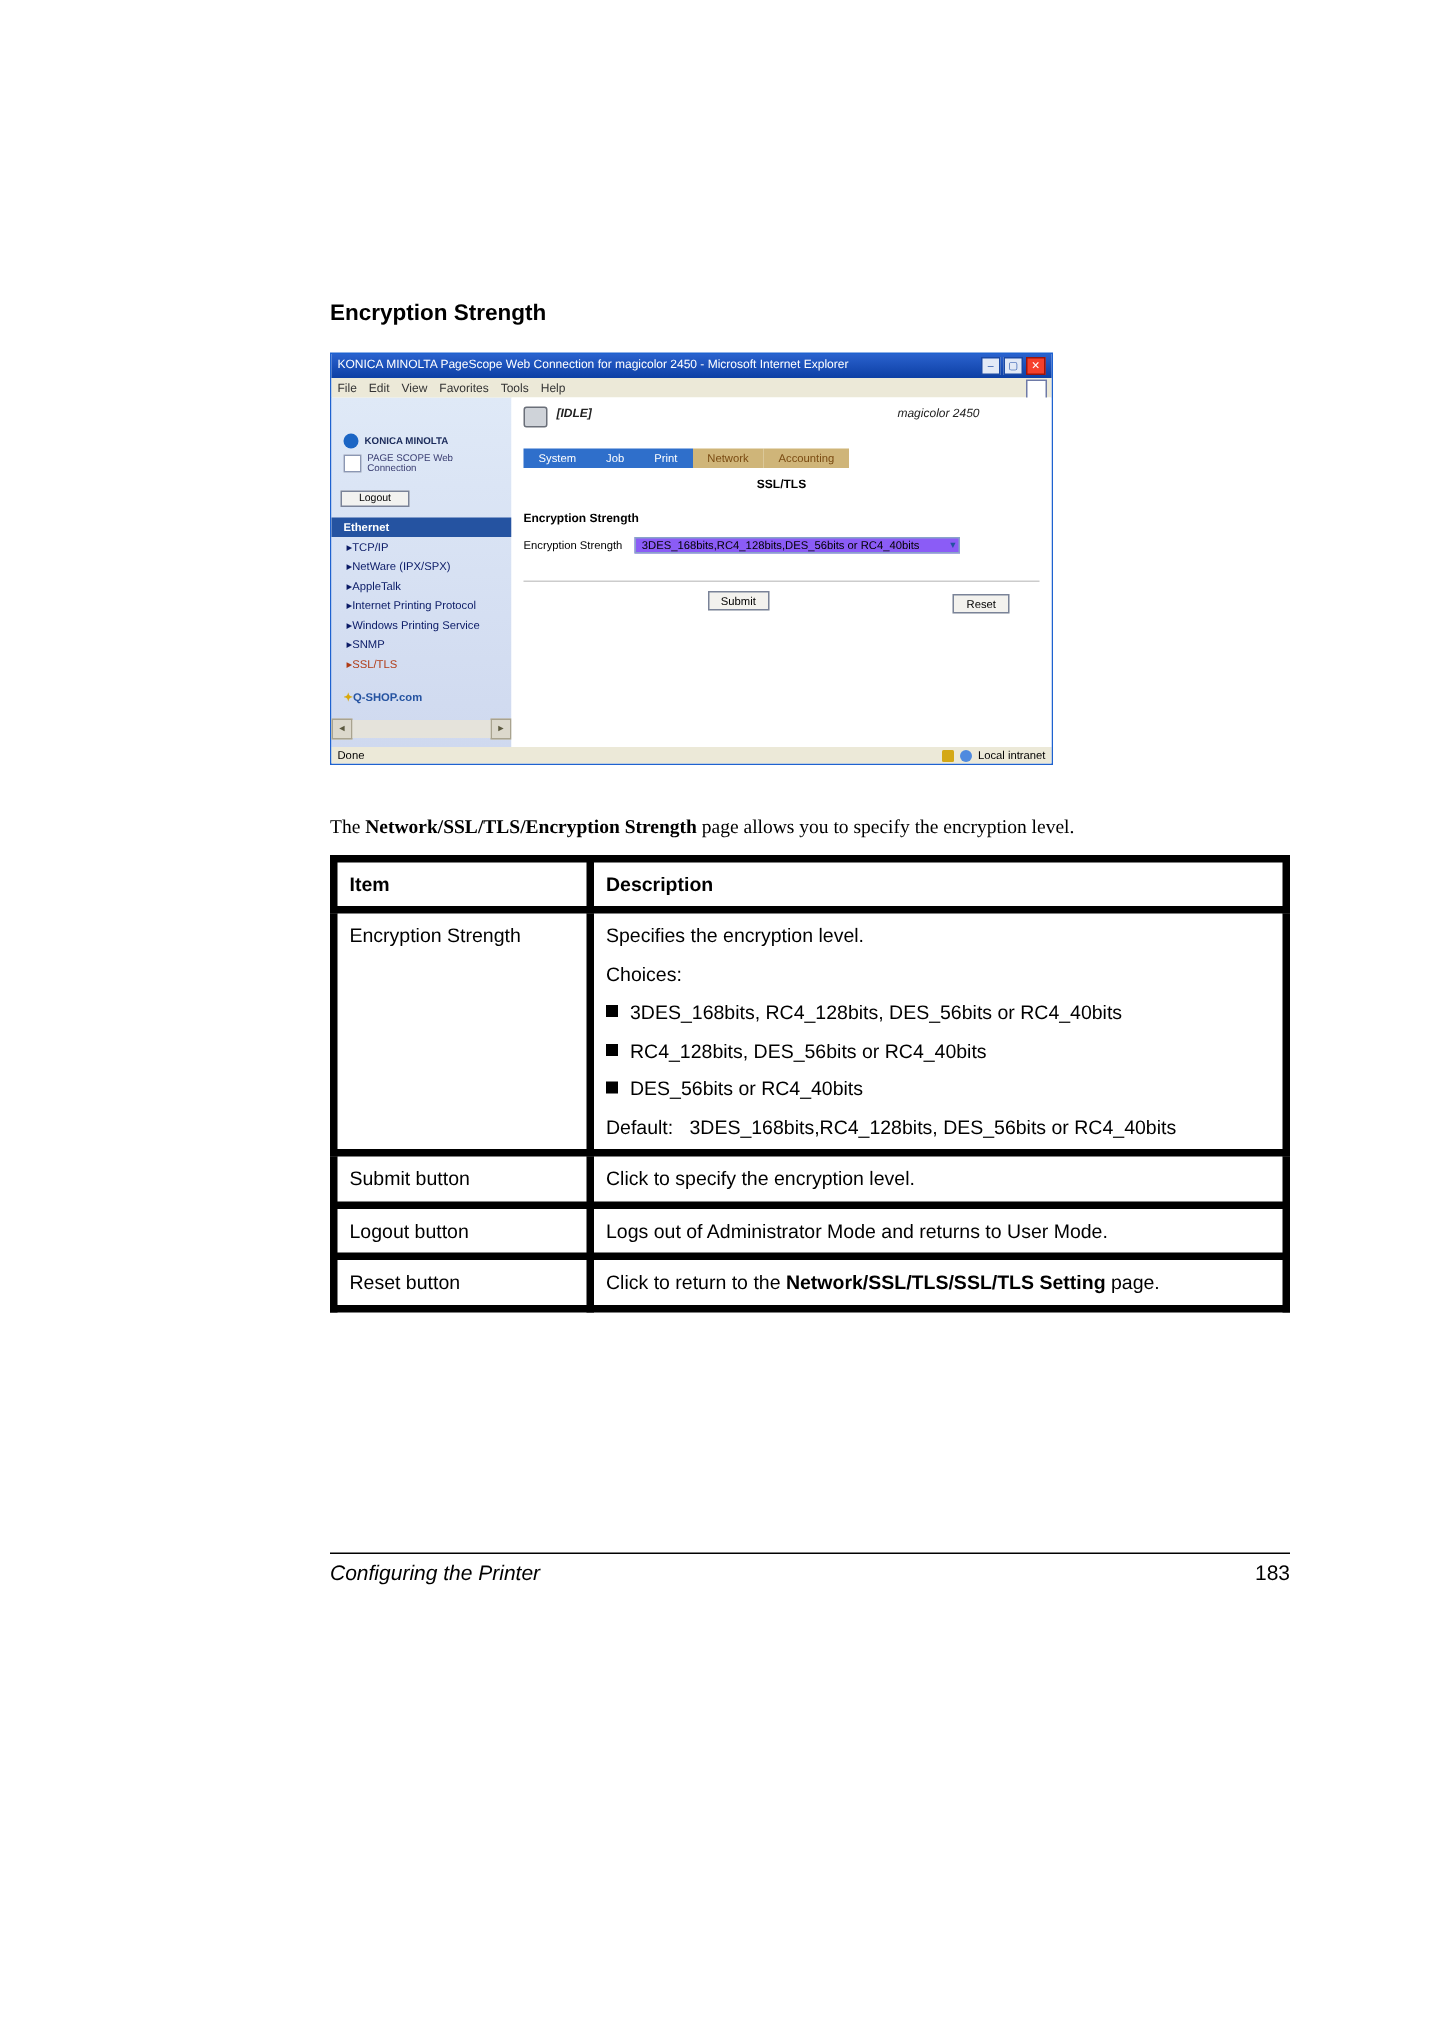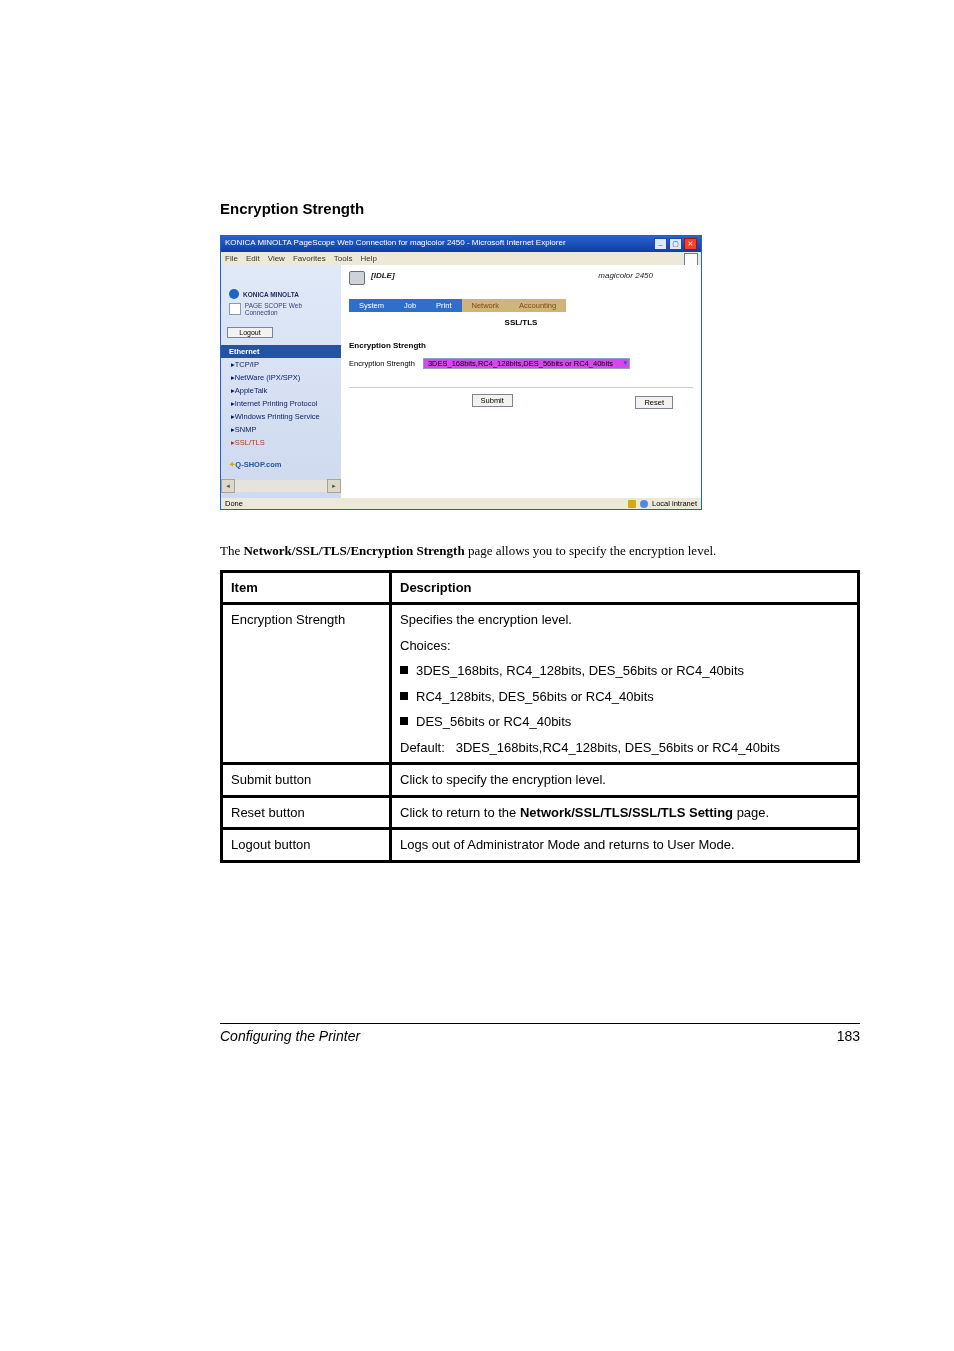--- a/index.html
+++ b/index.html
@@ -115,21 +115,21 @@
   .maintabs div {
     font-size:7.5px; color:#fff; padding:2px 10px; background:#2553a1;
   }
   .maintabs div.inactive { background:#cfb579; color:#7a4b12;}
   .maintabs div.active { background:#2f6fcb;}
   .main-subtitle { text-align:center; font-size:8px; font-weight:bold; margin:6px 0 10px;}
   .form-row { display:flex; align-items:center; gap:8px; margin:4px 0;}
   .form-label { font-size:8px; font-weight:bold;}
   .form-label.small { font-weight:normal; font-size:7.5px;}
   .dropdown {
-    font-size:7.5px; border:1px solid #89a4c9; background:#d946ef; padding:0 16px 0 4px;
+    font-size:7.5px; border:1px solid #89a4c9; background:#8b5cf6; padding:0 26px 0 4px;
     position:relative; display:inline-block;text-align:right;
   }
   .dropdown:after{
     content:"▾"; position:absolute; right:2px; top:0; font-size:7px; color:#2553a1;
   }
   .form-buttons { display:flex; justify-content:space-between; margin-top:14px; border-top:1px solid #ccc; padding-top:8px; padding-right:20px;}
   .fbtn { font-size:7.5px; background:#f3f2ee; border:1px solid #7a8398; padding:1px 8px;}
   .statusbar { display:flex; align-items:center; background:#ece9d8; font-size:7.5px; padding:1px 4px; justify-content:space-between;}
   .statusbar .right { display:flex; align-items:center; gap:4px;}
   .statusbar .lock { width:8px; height:8px; background:#d4a815; border-radius:1px;}
@@ -139,21 +139,21 @@
   .intro-text { font-size:13px; margin: 32px 0 10px 0; line-height:1.35;font-family:Liberation Serif, serif;}
   .intro-text strong { font-weight:bold;}
 
   table.desc {
     border-collapse: collapse;
     width: 100%;
     font-size: 13px;
     margin-top: 8px;
   }
   table.desc th, table.desc td {
-    border: 3px solid #000000;
+    border: 5px solid #000000;
     padding: 6px 8px;
     vertical-align: top;
     text-align: left;
     line-height:1.35;
   }
   table.desc th { font-weight: bold; }
   ul.choices {
     list-style: none;
     margin: 6px 0 0 0;
     padding: 0;
@@ -292,28 +292,28 @@
             &nbsp;
             <span>3DES_168bits,RC4_128bits, DES_56bits or RC4_40bits</span>
           </div>
         </td>
       </tr>
       <tr>
         <td>Submit button</td>
         <td>Click to specify the encryption level.</td>
       </tr>
       <tr>
+        <td>Logout button</td>
+        <td>Logs out of Administrator Mode and returns to User Mode.</td>
+      </tr>
+      <tr>
         <td>Reset button</td>
         <td>
           <span>Click to return to the </span><strong>Network/SSL/TLS/SSL/TLS Setting</strong><span> page.</span>
         </td>
-      </tr>
-      <tr>
-        <td>Logout button</td>
-        <td>Logs out of Administrator Mode and returns to User Mode.</td>
       </tr>
     </tbody>
   </table>
 
   <div class="footer-wrap">
     <div class="footer-line"></div>
     <div class="footer-row">
       <span class="footer-left">Configuring the Printer</span>
       <span class="footer-right">183</span>
     </div>

